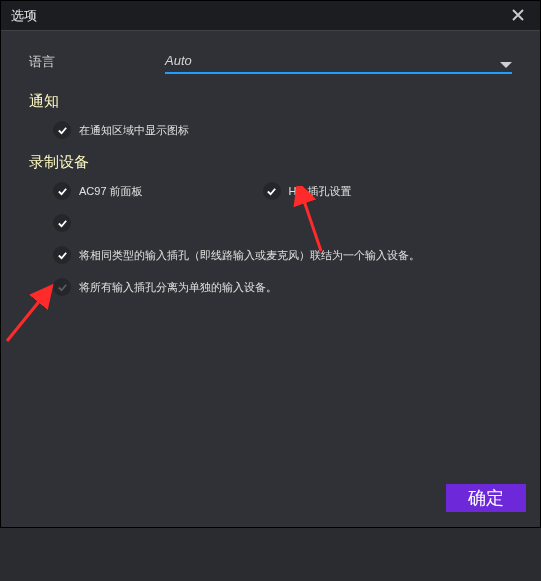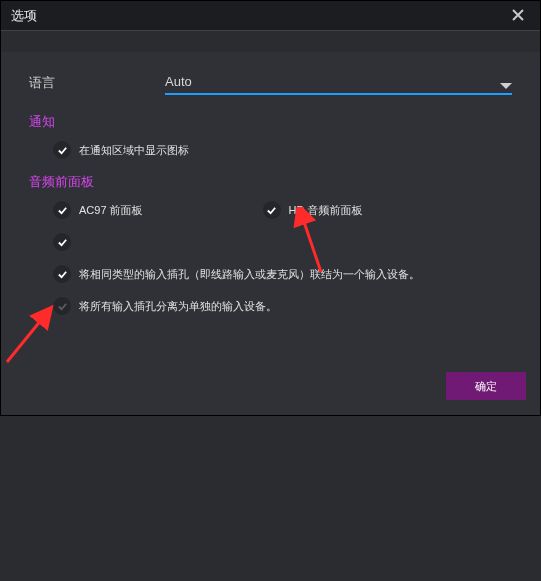--- a/index.html
+++ b/index.html
@@ -5,21 +5,21 @@
   * { box-sizing: border-box; margin: 0; padding: 0; }
   html, body { width: 541px; height: 581px; }
   body {
     background: #2a2c30;
     font-family: "Microsoft YaHei", "PingFang SC", sans-serif;
     font-size: 13px;
     color: #d0d0d0;
     overflow: hidden;
   }
   .window {
-    width: 541px; height: 416px;
+    width: 541px; height: 528px;
     display: flex; flex-direction: column;
     border: 1px solid #000;
   }
   .titlebar {
     height: 30px;
     background: #1c1d20;
     display: flex; align-items: center;
     padding: 0 10px;
     border-bottom: 1px solid #3f4145;
   }
@@ -28,50 +28,50 @@
   .close-btn {
     width: 24px; height: 24px;
     display: flex; align-items: center; justify-content: center;
     color: #c8c8c8; cursor: pointer; font-size: 16px;
   }
   .content {
     flex: 1;
     background: #2f3136;
     padding: 18px 28px 10px 28px;
     position: relative;
-    margin-top: 21px;
   }
   .row-lang {
     display: flex; align-items: center;
     margin-bottom: 18px;
   }
   .lbl { color: #d6d6d6; font-size: 13px; }
   .lang-select {
     flex: 1;
     margin-left: 110px;
     position: relative;
+    font-style: italic;
   }
   .lang-value {
     color: #d6d6d6;
     padding: 4px 0 6px 0;
     display: block;
   }
   .lang-underline {
     position: absolute; left: 0; right: 0; bottom: 0;
     height: 2px; background: #1e9fff;
   }
   .lang-caret {
     position: absolute; right: 0; bottom: 6px;
     width: 0; height: 0;
     border-left: 6px solid transparent;
     border-right: 6px solid transparent;
     border-top: 6px solid #cfcfcf;
   }
   .section-title {
-    color: #d946ef; font-size: 13px;
+    color: #fef9c3; font-size: 15px;
     margin-top: 10px; margin-bottom: 10px;
   }
   .opt-list { padding-left: 24px; }
   .opt-row {
     display: flex; align-items: center;
     margin-bottom: 14px;
   }
   .opt-pair {
     display: flex; align-items: flex-start;
     margin-bottom: 14px;
@@ -90,25 +90,25 @@
   .chk.on svg path { stroke: #ffffff; }
   .chk.off svg path { stroke: #5a5c61; }
   .opt-text { color: #e2e2e2; font-size: 11px; line-height: 18px; }
   .footer {
     height: 48px;
     background: #2f3136;
     display: flex; align-items: center; justify-content: flex-end;
     padding: 0 14px 10px 0;
   }
   .ok-btn {
-    background: #701a75;
+    background: #6d28d9;
     color: #fff;
     border: none;
     width: 80px; height: 28px;
-    font-size: 11px;
+    font-size: 18px;
     cursor: pointer;
     font-family: inherit;
   }
   
   .arrow {
     position: absolute;
     pointer-events: none;
   }
 </style>
 </head>
@@ -143,38 +143,38 @@
       <div class="opt-row">
         <span class="chk on">
           <svg viewBox="0 0 12 12">
               <path d="M2 6 L5 9 L10 3" stroke-width="2" fill="none"></path>
             </svg>
         </span>
         <span class="opt-text">在通知区域中显示图标</span>
       </div>
     </div>
 
-    <div class="section-title">音频前面板</div>
+    <div class="section-title">录制设备</div>
     <div class="opt-list">
       <div class="opt-pair">
         <div class="col">
           <span class="chk on">
             <svg viewBox="0 0 12 12">
                 <path d="M2 6 L5 9 L10 3" stroke-width="2" fill="none"></path>
               </svg>
           </span>
           <span class="opt-text">AC97 前面板</span>
         </div>
         <div class="col right">
           <span class="chk on">
             <svg viewBox="0 0 12 12">
                 <path d="M2 6 L5 9 L10 3" stroke-width="2" fill="none"></path>
               </svg>
           </span>
-          <span class="opt-text">HD 音频前面板</span>
+          <span class="opt-text">HD 插孔设置</span>
         </div>
       </div>
       <div class="opt-row">
         <span class="chk on">
           <svg viewBox="0 0 12 12">
               <path d="M2 6 L5 9 L10 3" stroke-width="2" fill="none"></path>
             </svg>
         </span>
       </div>
     </div>

